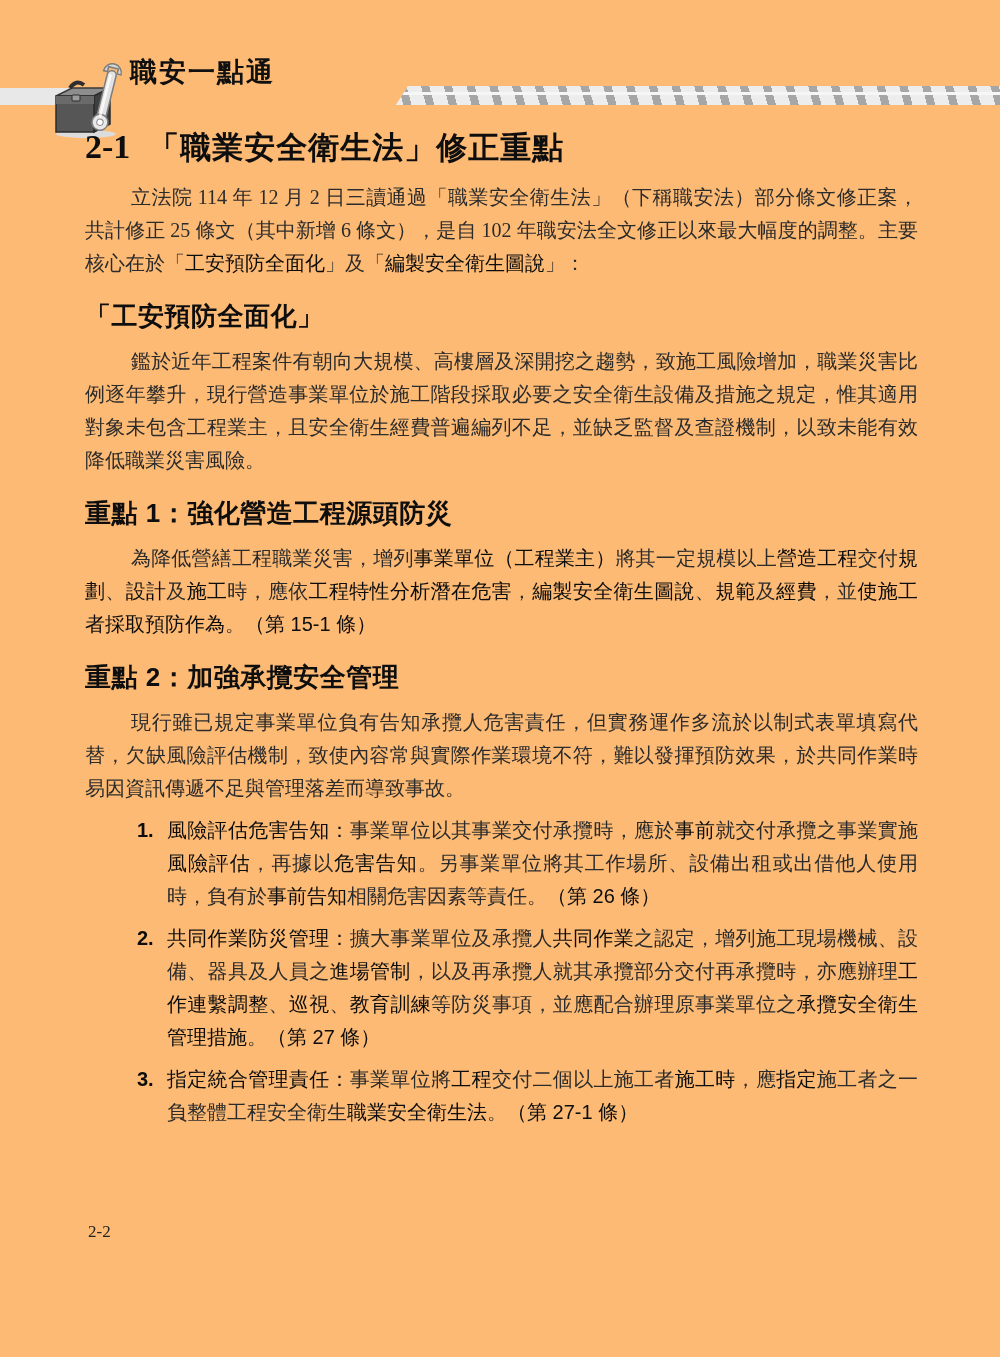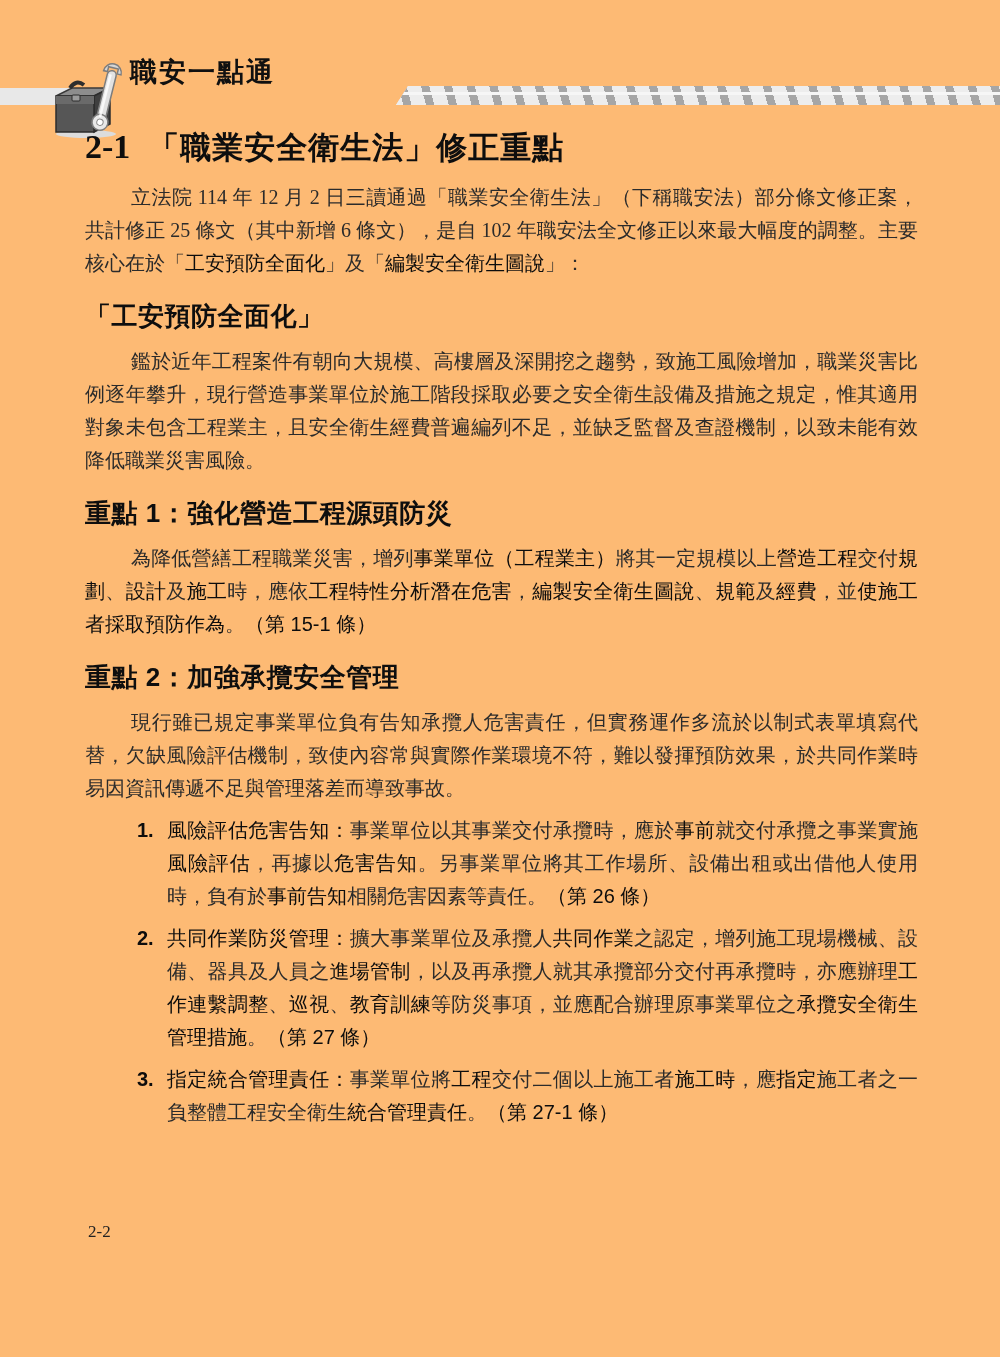--- a/index.html
+++ b/index.html
@@ -130,19 +130,19 @@
       <li>
         <span class="num">1.</span>
         <span class="li-text"><span class="b">風險評估危害告知：</span><span>事業單位以其事業交付承攬時，應於</span><span class="b">事前</span><span>就交付承攬之事業實施</span><span class="b">風險評估</span><span>，再據以</span><span class="b">危害告知</span><span>。另事業單位將其工作場所、設備出租或出借他人使用時，負有於</span><span class="b">事前告知</span><span>相關危害因素等責任。</span><span class="ref">（第 26 條）</span></span>
       </li>
       <li>
         <span class="num">2.</span>
         <span class="li-text"><span class="b">共同作業防災管理：</span><span>擴大事業單位及承攬人</span><span class="b">共同作業</span><span>之認定，增列施工現場機械、設備、器具及人員之</span><span class="b">進場管制</span><span>，以及再承攬人就其承攬部分交付再承攬時，亦應辦理</span><span class="b">工作連繫調整</span><span>、</span><span class="b">巡視</span><span>、</span><span class="b">教育訓練</span><span>等防災事項，並應配合辦理原事業單位之</span><span class="b">承攬安全衛生管理措施</span><span>。</span><span class="ref">（第 27 條）</span></span>
       </li>
       <li>
         <span class="num">3.</span>
-        <span class="li-text"><span class="b">指定統合管理責任：</span><span>事業單位將</span><span class="b">工程</span><span>交付二個以上施工者</span><span class="b">施工時</span><span>，應</span><span class="b">指定</span><span>施工者之一負整體工程安全衛生</span><span class="b">統合管理責任</span><span>。</span><span class="ref">（第 27-1 條）</span></span>
+        <span class="li-text"><span class="b">指定統合管理責任：</span><span>事業單位將</span><span class="b">工程</span><span>交付二個以上施工者</span><span class="b">施工時</span><span>，應</span><span class="b">指定</span><span>施工者之一負整體工程安全衛生</span><span class="b">職業安全衛生法</span><span>。</span><span class="ref">（第 27-1 條）</span></span>
       </li>
     </ol>
   </div>
 
   <div class="page-number">2-2</div>
 </div>
 
 </body></html>

